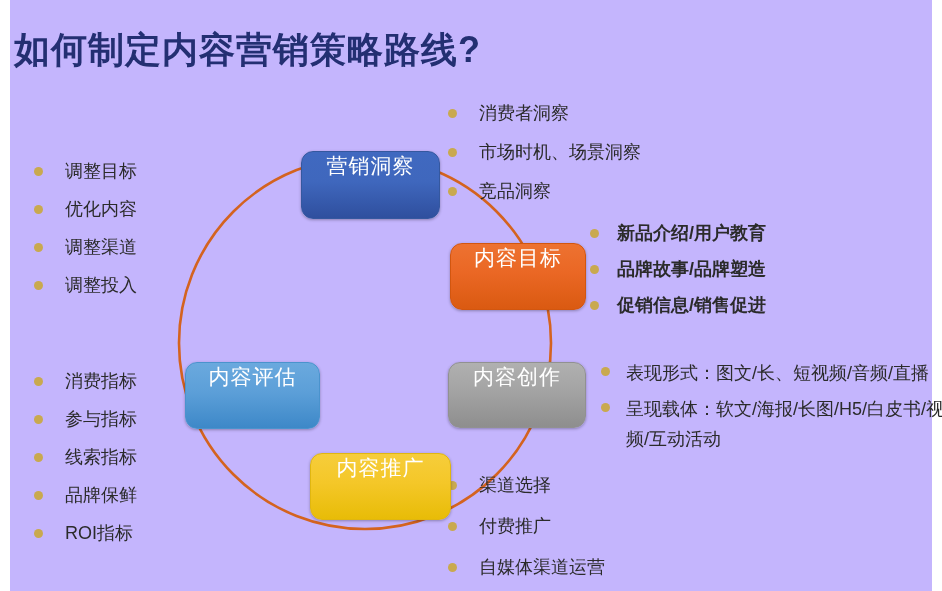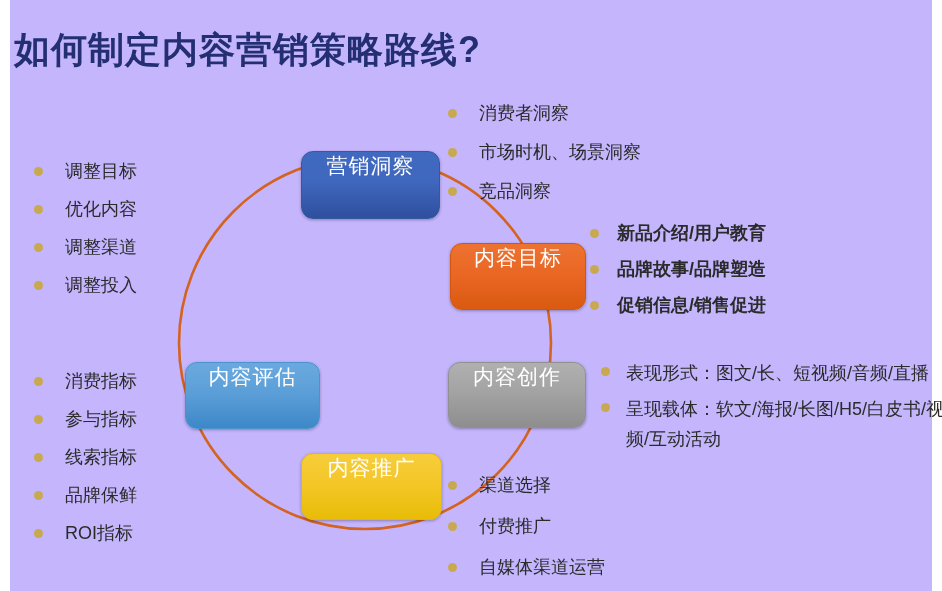--- a/index.html
+++ b/index.html
@@ -67,21 +67,21 @@
   }
   .node.insight   { left: 301px; top: 151px; width: 137px; height: 66px;
                     background: linear-gradient(180deg,#4069c0 0%,#3f67bd 45%,#2f4f9e 100%);
                     border: 1px solid #35589f; }
   .node.goal      { left: 450px; top: 243px; width: 134px; height: 65px;
                     background: linear-gradient(180deg,#ed7231 0%,#ea6724 45%,#da5a11 100%);
                     border: 1px solid #d2560f; }
   .node.creation  { left: 448px; top: 362px; width: 136px; height: 64px;
                     background: linear-gradient(180deg,#b0b0b0 0%,#a3a3a3 45%,#8e8e8e 100%);
                     border: 1px solid #919191; }
-  .node.promote   { left: 301px; top: 453px; width: 139px; height: 65px;
+  .node.promote   { left: 310px; top: 453px; width: 139px; height: 65px;
                     background: linear-gradient(180deg,#f6cd3b 0%,#f4c728 45%,#e8bc07 100%);
                     border: 1px solid #e0b610; }
   .node.evaluate  { left: 166px; top: 362px; width: 133px; height: 65px;
                     background: linear-gradient(180deg,#6aa9de 0%,#5c9fd8 45%,#3d88c8 100%);
                     border: 1px solid #4a93cd; margin-left: 19px; }
   .node.optimize  { left: 160px; top: 243px; width: 135px; height: 65px;
                     background: linear-gradient(180deg,#74bd48 0%,#69b63c 45%,#52a32a 100%);
                     border: 1px solid #5da930; }
 
   

